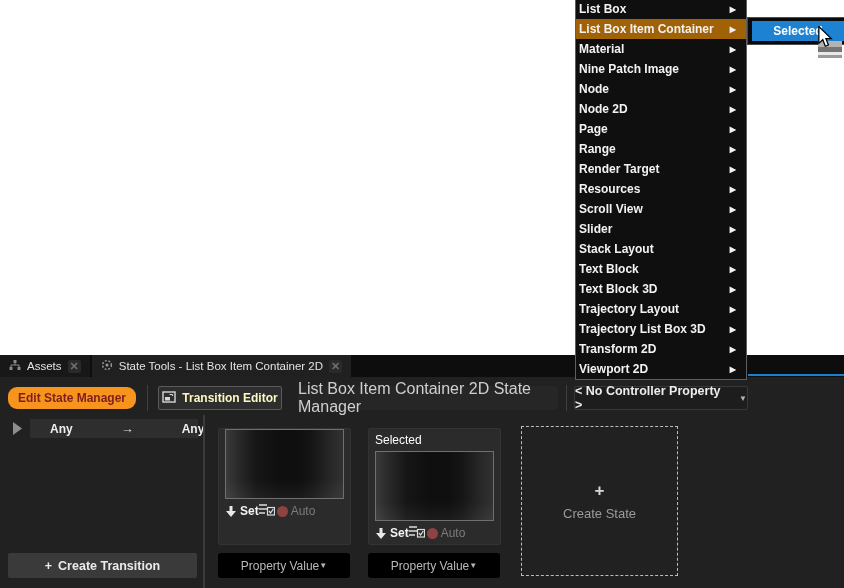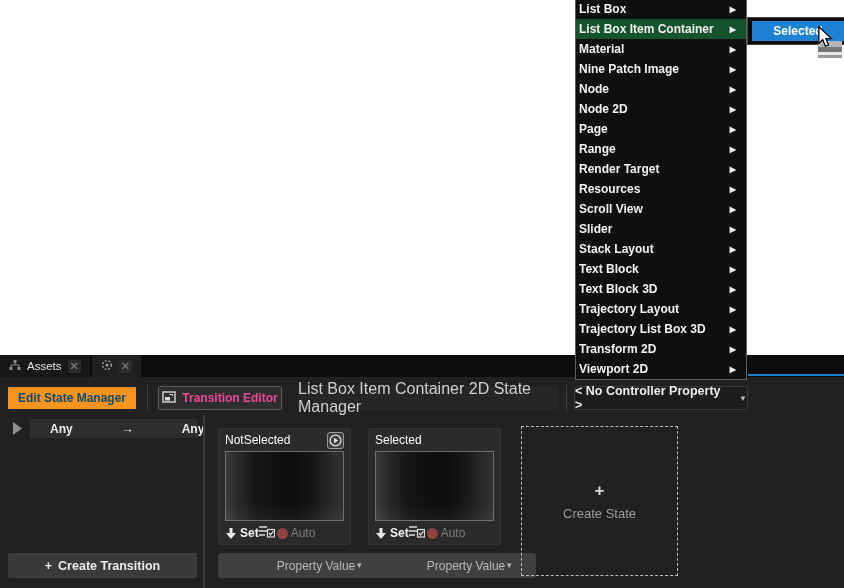--- a/index.html
+++ b/index.html
@@ -11,27 +11,27 @@
   }
   
   .bottom-panel{position:absolute;left:0;top:355px;width:844px;height:233px;background:#212121;}
   .tabbar{position:absolute;left:0;top:355px;width:844px;height:22px;background:#0d0d0d;display:flex;align-items:stretch;}
   .tab{display:flex;align-items:center;gap:6px;padding:0 9px;color:#e3e3e3;font-size:11.5px;cursor:default;margin-right:2px;}
   .tab.assets{background:#181818;}
   .tab.active{background:#202020;}
   .tab .close{color:#6f6f6f;font-size:11px;font-weight:bold;line-height:1;background:#2a2a2a;border-radius:2px;padding:1px 2px;}
   .focus-line{position:absolute;left:748px;top:374px;width:96px;height:2px;background:#1b7fd0;}
   
-  .btn-orange{position:absolute;left:8px;top:387px;width:128px;height:22px;background:#f7941e;border-radius:0;
-    color:#0c4a6e;font-size:12px;font-weight:bold;display:flex;align-items:center;justify-content:center;}
+  .btn-orange{position:absolute;left:8px;top:387px;width:128px;height:22px;background:#f7941e;border-radius:9px;
+    color:#7f1d1d;font-size:12px;font-weight:bold;display:flex;align-items:center;justify-content:center;}
   .vsep{position:absolute;width:1px;height:26px;top:385px;background:#404040;}
   .vsep.s1{left:147px;}
   .vsep.s2{left:566px;}
   .btn-dark{position:absolute;left:158px;top:386px;width:124px;height:24px;background:#2e2e2e;border:1px solid #5a5a5a;border-radius:2px;
-    color:#ec4899;font-size:12px;font-weight:bold;display:flex;align-items:center;justify-content:center;gap:6px;box-sizing:border-box;}
+    color:#fef9c3;font-size:12px;font-weight:bold;display:flex;align-items:center;justify-content:center;gap:6px;box-sizing:border-box;}
   .sm-title{position:absolute;left:298px;top:386px;width:260px;height:24px;background:#262626;border-radius:2px;
     color:#cfcfcf;font-size:16px;display:flex;align-items:center;justify-content:center;}
   .controller-dd{position:absolute;left:574px;top:386px;width:174px;height:24px;background:#1d1d1d;border:1px solid #383838;border-radius:2px;
     color:#ececec;font-size:12.5px;font-weight:bold;display:flex;align-items:center;justify-content:center;gap:16px;box-sizing:border-box;}
   .dd-arrow{font-size:8px;color:#b5b5b5;}
   
   .expand-btn{position:absolute;left:8px;top:419px;width:18px;height:18px;display:flex;align-items:center;justify-content:center;}
   .any-bar{position:absolute;left:30px;top:419px;width:168px;height:19px;background:#2e2e2e;display:flex;align-items:center;
     justify-content:space-between;padding:0 20px;box-sizing:border-box;color:#efefef;font-size:12px;font-weight:bold;gap:48px;}
   .any-bar .arrow{color:#dddddd;font-size:13px;font-weight:normal;}
@@ -47,34 +47,34 @@
   .card-title{color:#ffffff;font-size:12px;}
   .play-btn{width:17px;height:17px;background:#3f3f3f;border:1px solid #9b9b9b;border-radius:3px;display:flex;align-items:center;justify-content:center;box-sizing:border-box;}
   .thumb{margin:0 6px;height:68px;border:1px solid #6f6f6f;
     background:
       linear-gradient(180deg, rgba(255,255,255,0) 72%, rgba(255,255,255,0.05) 100%),
       linear-gradient(90deg,#3a3a3a 0%,#2a2a2a 10%,#161616 26%,#0f0f0f 45%,#0f0f0f 62%,#161616 74%,#282828 90%,#313131 100%);}
   .card-footer{height:24px;display:flex;align-items:center;padding:0 7px;}
   .set-group{display:flex;align-items:center;gap:4px;color:#f2f2f2;font-size:12px;font-weight:bold;}
   .auto-group{display:flex;align-items:center;gap:3px;color:#7c7c7c;font-size:12px;margin-left:2px;}
   .auto-dot{width:11px;height:11px;border-radius:50%;background:#8e4343;}
-  .pv-dd{position:absolute;top:553px;width:132px;height:25px;background:#404040;border-radius:3px;
-    color:#b9b9b9;font-size:12px;display:flex;align-items:center;justify-content:center;gap:0;padding-left:36px;}
+  .pv-dd{position:absolute;top:553px;width:132px;height:25px;background:#000000;border-radius:3px;
+    color:#b9b9b9;font-size:12px;display:flex;align-items:center;justify-content:center;gap:0;}
   .pv-dd.p1{left:218px;}
   .pv-dd.p2{left:368px;}
   
   .create-state{position:absolute;left:521px;top:426px;width:157px;height:150px;border:1px dashed #bdbdbd;box-sizing:border-box;
     display:flex;flex-direction:column;align-items:center;justify-content:center;gap:7px;}
   .create-state .plus{color:#d8d8d8;font-size:17px;font-weight:bold;line-height:1;}
   .create-state .lbl{color:#9b9b9b;font-size:13px;}
   
   .menu{position:absolute;left:575px;top:-2px;width:172px;background:#0f0f0f;border:1px solid #5f5f5f;box-sizing:border-box;z-index:10;}
   .menu-item{height:20px;display:flex;align-items:center;padding-left:3px;padding-right:10px;color:#f2f2f2;font-size:12px;font-weight:600;}
   .menu-item .mi-arrow{margin-left:auto;font-size:8px;color:#f2f2f2;}
-  .menu-item.highlighted{background:#14532d;}
+  .menu-item.highlighted{background:#a16207;}
   .submenu{position:absolute;left:747px;top:17px;width:97px;height:28px;background:#0a0a0a;border:1px solid #4a4a4a;border-right:none;box-sizing:border-box;z-index:11;}
   .submenu-item{position:absolute;left:4px;top:3px;right:0;bottom:3px;background:#1e82d2;color:#ffffff;
     font-size:12px;font-weight:600;display:flex;align-items:center;justify-content:center;}
   
   .cursor-badge{position:absolute;left:818px;top:41px;width:24px;height:17px;z-index:12;
     background:linear-gradient(180deg,#b3b3b3 0%,#b3b3b3 34%,#757575 34%,#757575 62%,#e9e9e9 62%,#e9e9e9 80%,#9a9a9a 80%,#9a9a9a 100%);}
   .cursor{position:absolute;left:817px;top:26px;z-index:13;}
 </style>
 </head>
 <body>
@@ -94,20 +94,21 @@
     <span>Assets</span>
     <span class="close">✕</span>
   </div>
   <div class="tab active">
     <span>
       <svg width="12" height="12" viewBox="0 0 12 12">
         <circle cx="6" cy="6" r="4.4" fill="none" stroke="#9a9a9a" stroke-width="1.4" stroke-dasharray="2 1.6"></circle>
         <circle cx="6" cy="6" r="1.5" fill="#9a9a9a"></circle>
       </svg>
     </span>
+    <span>State Tools - List Box Item Container 2D</span>
     <span class="close">✕</span>
   </div>
 </div>
 
 <div class="focus-line"></div>
 
 <div class="btn-orange">
   <span>Edit State Manager</span>
 </div>
 <div class="vsep s1"></div>
@@ -140,29 +141,20 @@
   <span class="arrow">→</span>
   <span>Any</span>
 </div>
 <div class="panel-divider"></div>
 <div class="create-transition">
   <span class="plus-glyph">+</span>
   <span>Create Transition</span>
 </div>
 
 <div class="state-card c1">
-  <div class="card-header">
-    <span class="card-title">NotSelected</span>
-    <span class="play-btn">
-      <svg width="13" height="13" viewBox="0 0 13 13">
-        <circle cx="6.5" cy="6.5" r="5.4" fill="none" stroke="#e2e2e2" stroke-width="1.3"></circle>
-        <path d="M5 3.8 L5 9.2 L9.2 6.5 Z" fill="#e2e2e2"></path>
-      </svg>
-    </span>
-  </div>
   <div class="thumb"></div>
   <div class="card-footer">
     <span class="set-group">
       <svg width="10" height="11" viewBox="0 0 10 11">
         <path d="M3.5 0 L6.5 0 L6.5 5 L10 5 L5 11 L0 5 L3.5 5 Z" fill="#e8e8e8"></path>
       </svg>
       <span>Set</span>
     </span>
     <span>
       <svg width="16" height="13" viewBox="0 0 16 13">

